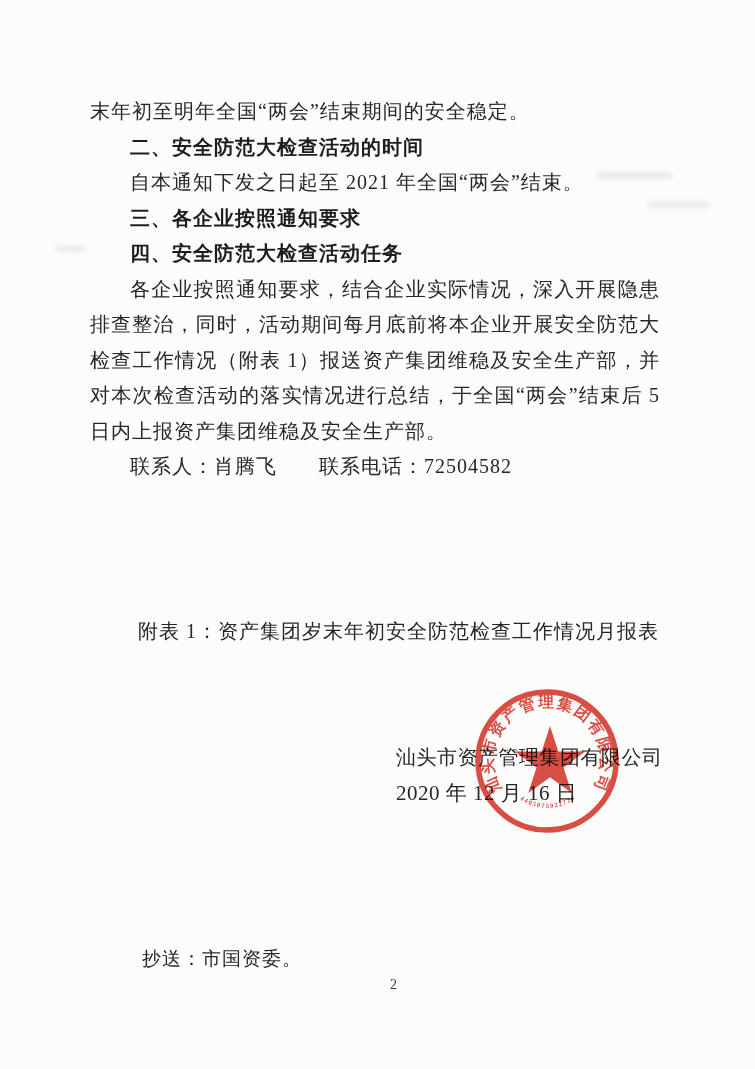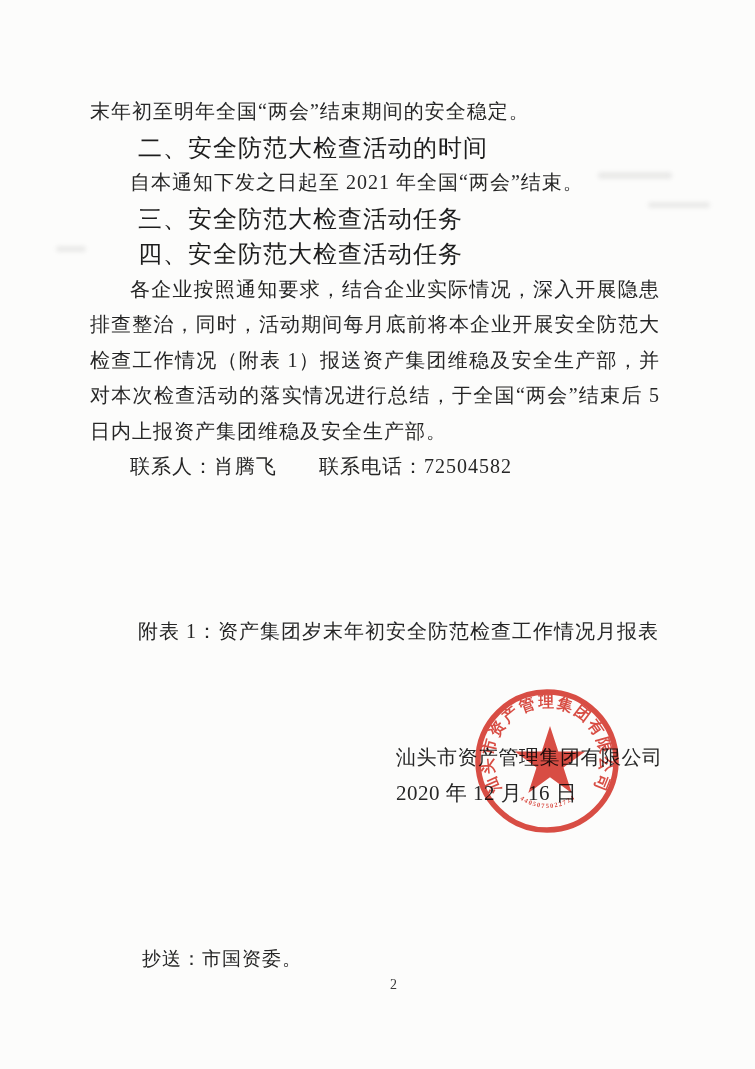--- a/index.html
+++ b/index.html
@@ -18,22 +18,22 @@
     left:90px; top:94px; width:570px;
     font-size:20px; line-height:35.5px;
     letter-spacing:1px;
     text-align:justify;
   }
   .doc-body p, .doc-body h2 { margin:0; padding:0; }
   .para { text-indent:2em; }
   .cont-line { text-indent:0; }
   .section-heading {
     font-family:"Liberation Sans","DejaVu Sans",sans-serif;
-    font-weight:400;
-    font-size:24px; line-height:35.5px;
+    font-weight:700;
+    font-size:20px; line-height:35.5px;
     text-indent:2em;
     letter-spacing:1px;
     color:#1d1d1d;
     text-align:left;
   }
   .contact-line { text-indent:2em; text-align:left; }
   .attachment-line {
     position:absolute;
     left:90px; top:596px; width:600px;
     font-size:20px; line-height:30px;
@@ -89,21 +89,21 @@
 </style>
 </head>
 <body>
 
 <div class="sheet">
 
   <div class="doc-body">
     <p class="cont-line">末年初至明年全国“两会”结束期间的安全稳定。</p>
     <h2 class="section-heading">二、安全防范大检查活动的时间</h2>
     <p class="para">自本通知下发之日起至 2021 年全国“两会”结束。</p>
-    <h2 class="section-heading">三、安全防范大检查活动任务</h2>
+    <h2 class="section-heading">三、各企业按照通知要求</h2>
     <h2 class="section-heading">四、安全防范大检查活动任务</h2>
     <p class="para">各企业按照通知要求，结合企业实际情况，深入开展隐患排查整治，同时，活动期间每月底前将本企业开展安全防范大检查工作情况（附表 1）报送资产集团维稳及安全生产部，并对本次检查活动的落实情况进行总结，于全国“两会”结束后 5 日内上报资产集团维稳及安全生产部。</p>
     <p class="contact-line">联系人：肖腾飞　　联系电话：72504582</p>
   </div>
 
   <p class="attachment-line">附表 1：资产集团岁末年初安全防范检查工作情况月报表</p>
 
   <div class="signature-company">汕头市资产管理集团有限公司</div>
   <div class="signature-date">2020 年 12 月 16 日</div>
 

